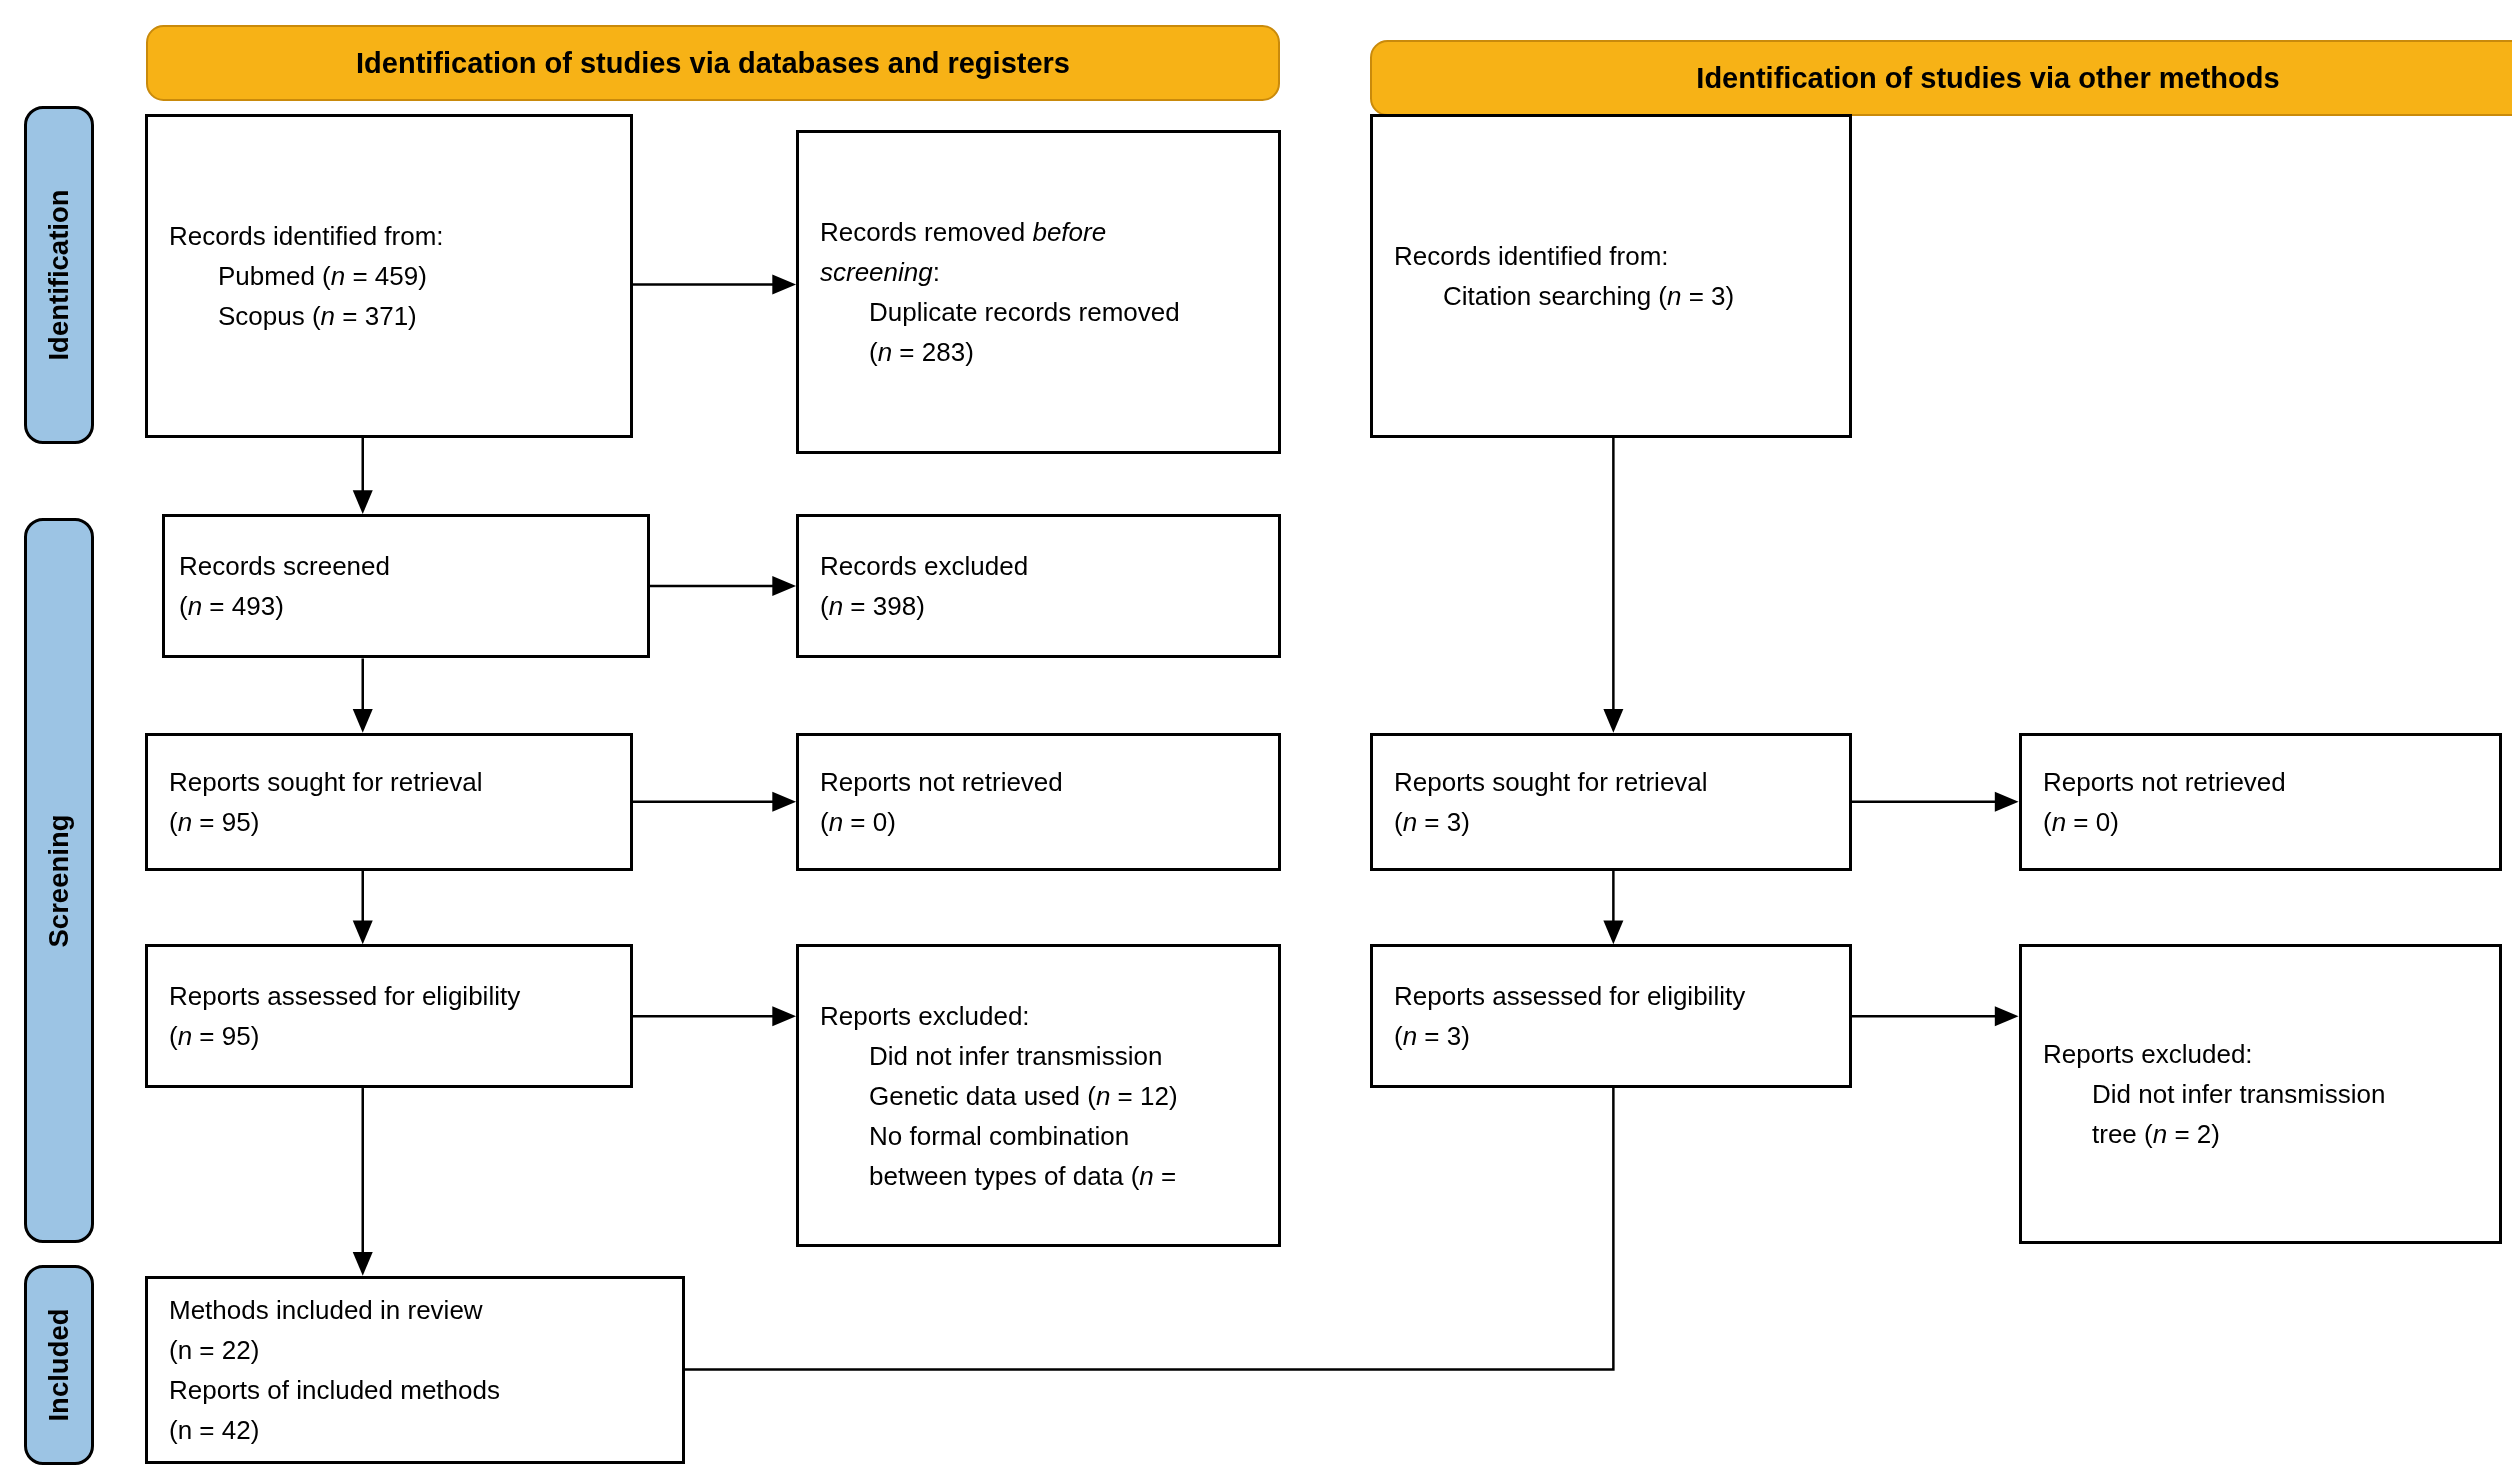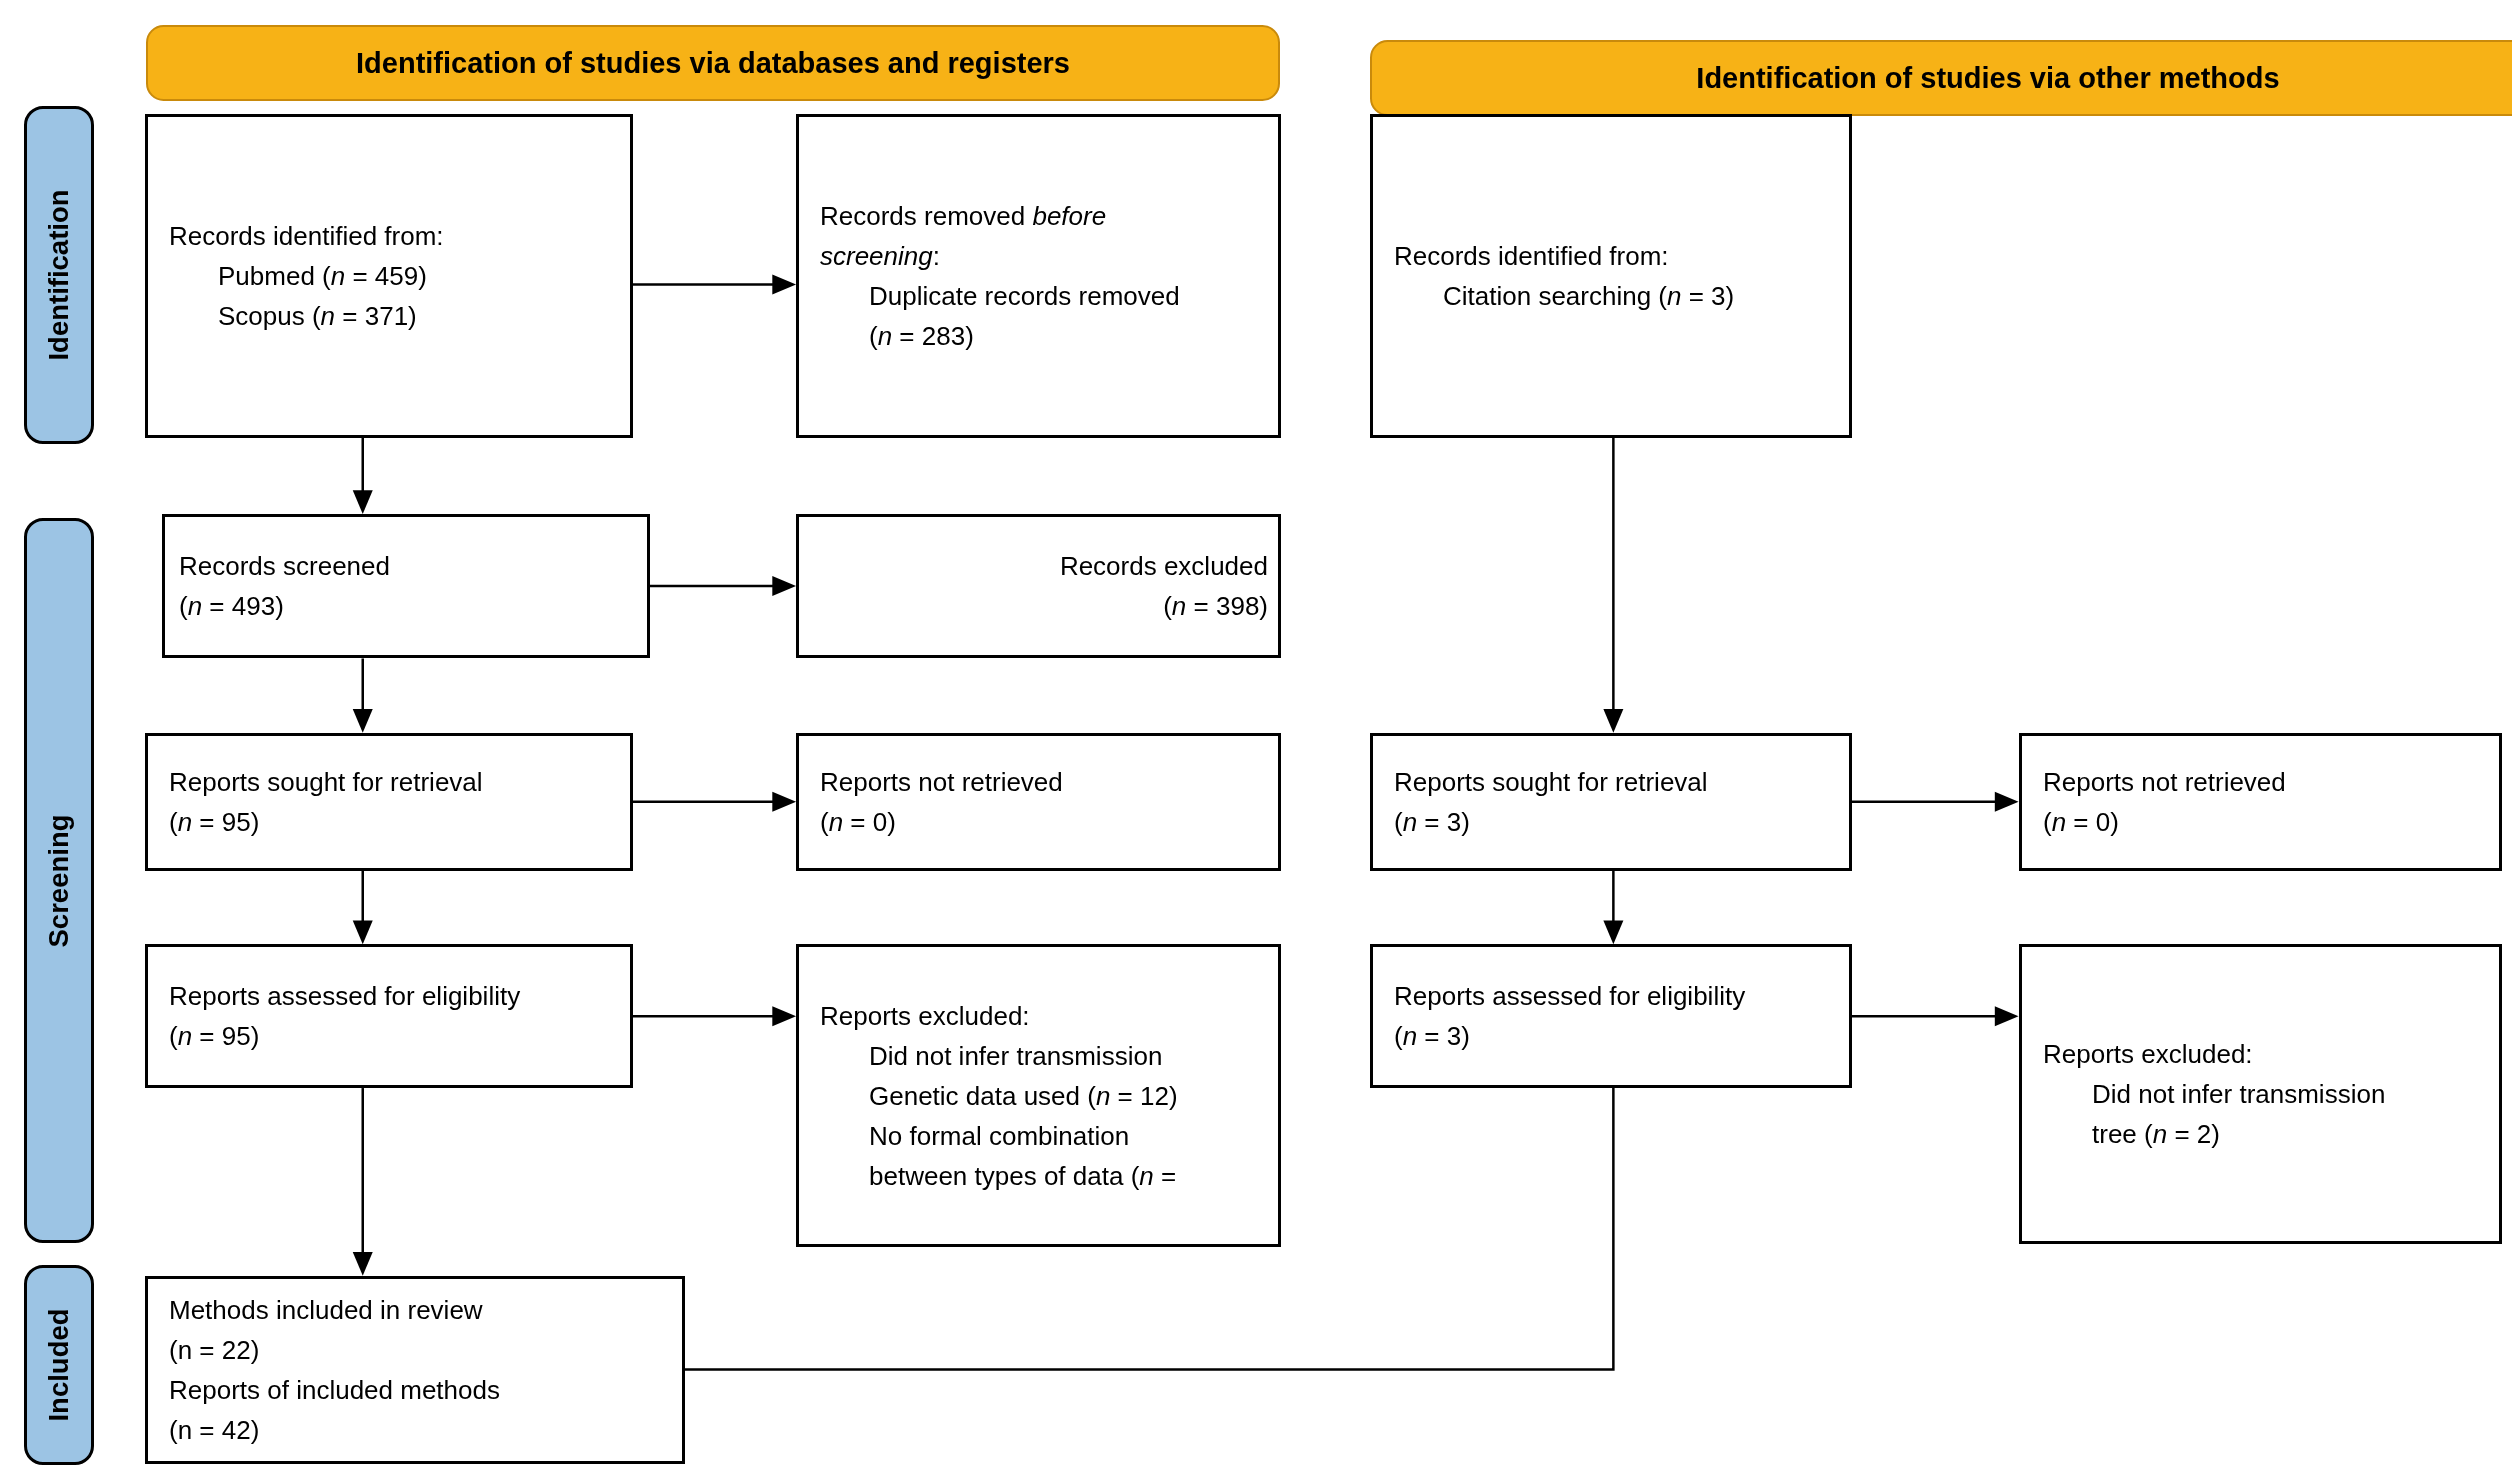--- a/index.html
+++ b/index.html
@@ -128,38 +128,38 @@
       <polygon points="1012,2190 1050,2174 1050,2206"></polygon>
     </g>
   </svg>
 
   <div class="pbox" style="left:145px;top:114px;width:488px;height:324px;">
       <div class="ln"><span>Records identified from:</span></div>
       <div class="ln ind1"><span>Pubmed (</span><i>n</i><span> = 459)</span></div>
       <div class="ln ind1"><span>Scopus (</span><i>n</i><span> = 371)</span></div>
     </div>
 
-  <div class="pbox" style="left:796px;top:114px;width:485px;height:324px;">
+  <div class="pbox" style="left:796px;top:130px;width:485px;height:324px;">
       <div class="ln"><span>Records removed </span><i>before</i></div>
       <div class="ln"><i>screening</i><span>:</span></div>
       <div class="ln ind1"><span>Duplicate records removed</span></div>
       <div class="ln ind1"><span>(</span><i>n</i><span> = 283)</span></div>
     </div>
 
   <div class="pbox" style="left:1370px;top:114px;width:482px;height:324px;">
       <div class="ln"><span>Records identified from:</span></div>
       <div class="ln ind1"><span>Citation searching (</span><i>n</i><span> = 3)</span></div>
     </div>
 
   <div class="pbox" style="left:162px;top:514px;width:488px;height:144px;padding-left:14px;">
       <div class="ln"><span>Records screened</span></div>
       <div class="ln"><span>(</span><i>n</i><span> = 493)</span></div>
     </div>
 
-  <div class="pbox" style="left:796px;top:514px;width:485px;height:144px;text-align:right;">
+  <div class="pbox" style="left:796px;top:514px;width:485px;height:144px;">
       <div class="ln"><span>Records excluded</span></div>
       <div class="ln"><span>(</span><i>n</i><span> = 398)</span></div>
     </div>
 
   <div class="pbox" style="left:145px;top:733px;width:488px;height:138px;">
       <div class="ln"><span>Reports sought for retrieval</span></div>
       <div class="ln"><span>(</span><i>n</i><span> = 95)</span></div>
     </div>
 
   <div class="pbox" style="left:796px;top:733px;width:485px;height:138px;">

